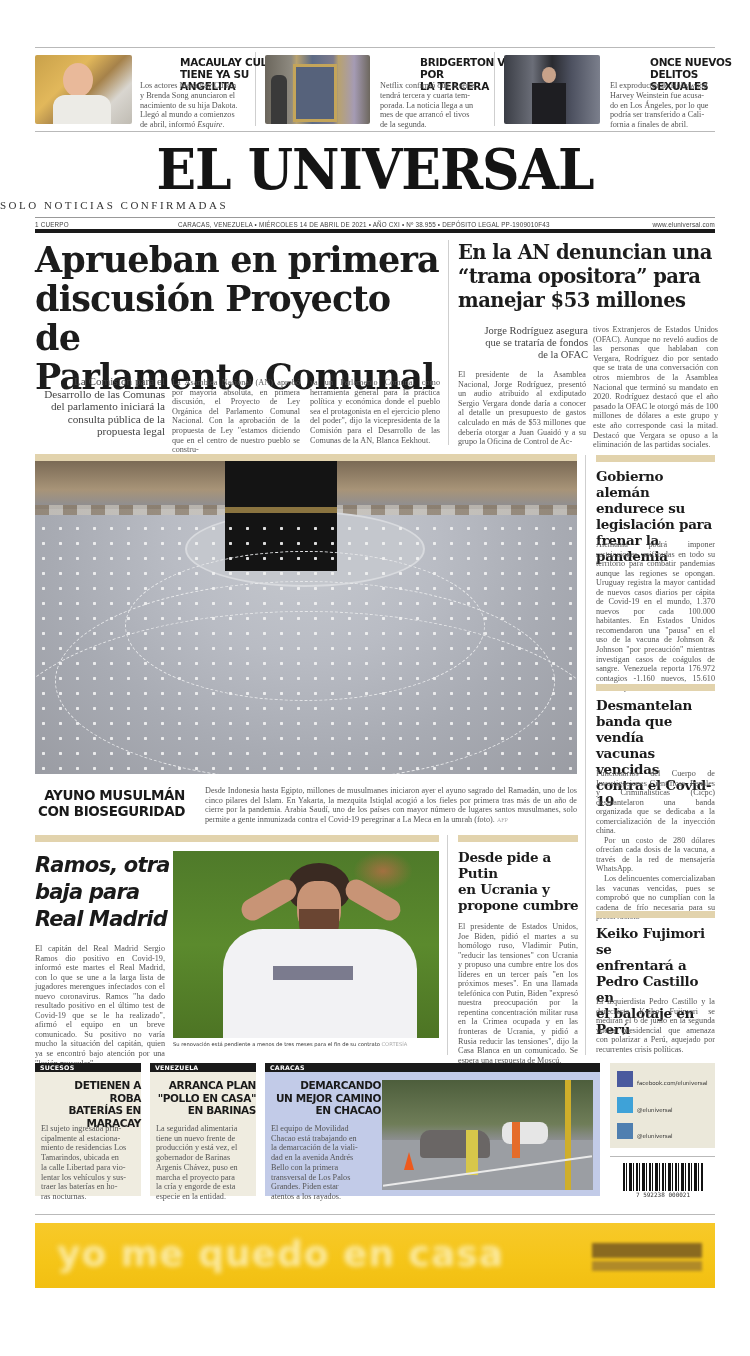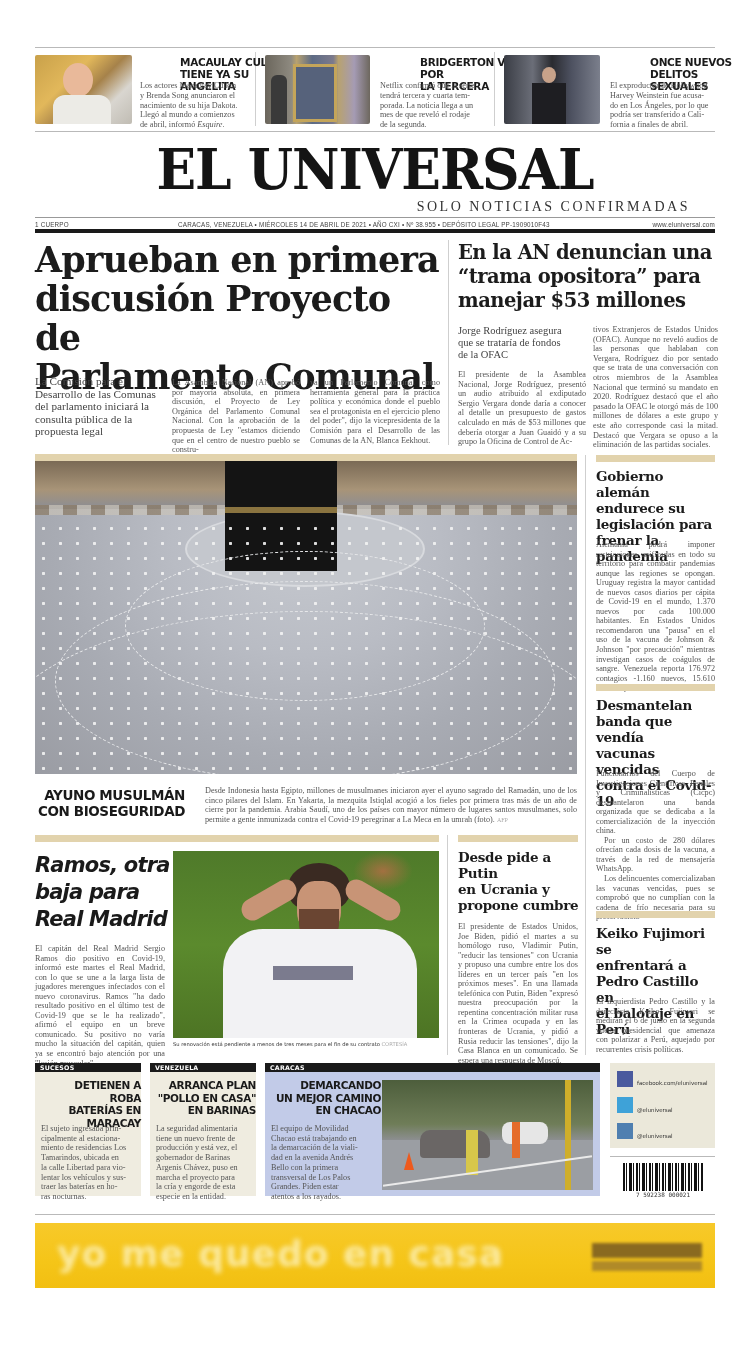--- a/index.html
+++ b/index.html
@@ -8,27 +8,27 @@
   .rule { position: absolute; background: #b9b9b9; }
   .tan { background: #e2d3ad; position: absolute; }
 
   
   .teaser-photo { position: absolute; border-radius: 2px; overflow: hidden; }
   .teaser-title { position: absolute; font-family: "DejaVu Sans", sans-serif; font-weight: bold; font-size: 10.5px; line-height: 12px; color: #1a1a1a; letter-spacing: -0.3px; margin-left: 40px; }
   .teaser-text { position: absolute; font-family: "Liberation Serif", serif; font-size: 8.2px; line-height: 9.8px; color: #555; }
 
   
   .masthead-title { position: absolute; left: 0; width: 750px; top: 142px; text-align: center; font-family: "DejaVu Serif", serif; font-weight: bold; font-size: 52px; letter-spacing: -1px; color: #141414; transform: scaleY(1.08); line-height: 56px; }
-  .slogan { position: absolute; left: 0; width: 690px; top: 199px; text-align: right; font-family: "Liberation Serif", serif; font-size: 14px; letter-spacing: 2.5px; color: #333; }
+  .slogan { position: absolute; left: 0; width: 690px; top: 199px; text-align: left; font-family: "Liberation Serif", serif; font-size: 11px; letter-spacing: 2.5px; color: #333; }
   .dateline { position: absolute; top: 221px; font-family: "Liberation Sans", sans-serif; font-size: 6.3px; color: #444; letter-spacing: 0.2px; }
 
   
   .big-head { position: absolute; font-family: "DejaVu Serif", serif; font-weight: bold; color: #1c1c1c; }
   .body-text { position: absolute; font-family: Liberation Serif, serif; font-size: 8.2px; line-height: 9.6px; color: #555; text-align: justify; hyphens: auto; }
-  .sub-deck { position: absolute; font-family: "Liberation Serif", serif; color: #444; }
+  .sub-deck { position: absolute; font-family: "Liberation Serif", serif; color: #444; text-align: right; }
   .side-head { position: absolute; font-family: "DejaVu Serif", serif; font-weight: bold; font-size: 13.5px; line-height: 16px; color: #1c1c1c; letter-spacing: -0.3px; }
   .side-text { position: absolute; font-family: "Liberation Serif", serif; font-size: 8.2px; line-height: 9.55px; color: #555; text-align: justify; }
   .vrule { position: absolute; width: 1px; background: #cfcfcf; }
 
   
   .cat-bar { position: absolute; height: 9px; background: #1a1a1a; color: #fff; font-family: "DejaVu Sans", sans-serif; font-weight: bold; font-size: 6.3px; line-height: 9px; padding-left: 5px; letter-spacing: 0.2px; }
   .box-head { position: absolute; font-family: "DejaVu Sans", sans-serif; font-weight: bold; font-size: 10.5px; line-height: 12.5px; color: #1a1a1a; letter-spacing: -0.4px; text-align: right; }
   .box-text { position: absolute; font-family: "Liberation Serif", serif; font-size: 8.2px; line-height: 9.7px; color: #555; }
 </style>
 </head>
@@ -60,21 +60,21 @@
   <div style="position:absolute;left:6px;top:20px;width:16px;height:49px;background:#3a3a3a;border-radius:6px 6px 0 0;"></div>
 </div>
 <div class="teaser-title" style="left:380px;top:56px;width:112px;">
   <div>BRIDGERTON VA POR</div>
     <div>LA TERCERA</div>
 </div>
 <div class="teaser-text" style="left:380px;top:81px;width:112px;">
   <div>Netflix confirmó que la serie</div>
     <div>tendrá tercera y cuarta tem-</div>
     <div>porada. La noticia llega a un</div>
-    <div>mes de que reveló el rodaje</div>
+    <div>mes de que arrancó el tivos</div>
     <div>de la segunda.</div>
 </div>
 
 <div class="teaser-photo" style="left:504px;top:55px;width:96px;height:69px;background:linear-gradient(90deg,#3a3d45 0%,#6b6e78 30%,#2a2b30 50%,#4d5160 70%,#7b7f8c 100%);">
   <div style="position:absolute;left:38px;top:12px;width:14px;height:16px;border-radius:50%;background:#c7a28a;"></div>
   <div style="position:absolute;left:28px;top:28px;width:34px;height:41px;background:#1e1e22;"></div>
 </div>
 <div class="teaser-title" style="left:610px;top:56px;width:108px;">
   <div>ONCE NUEVOS</div>
     <div>DELITOS SEXUALES</div>

